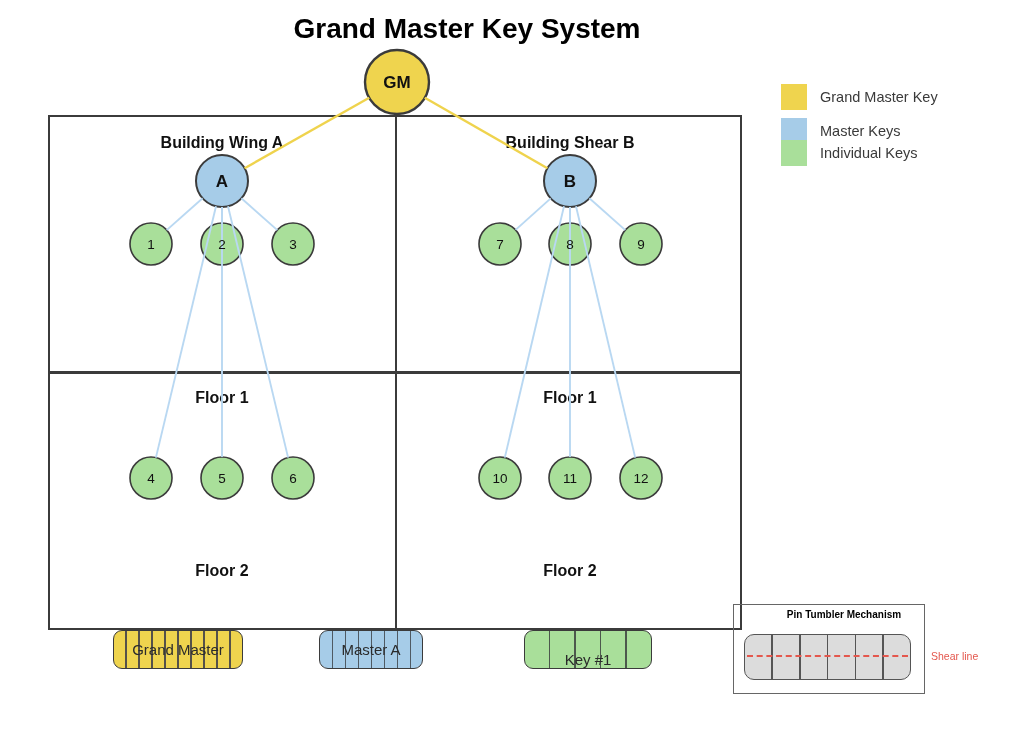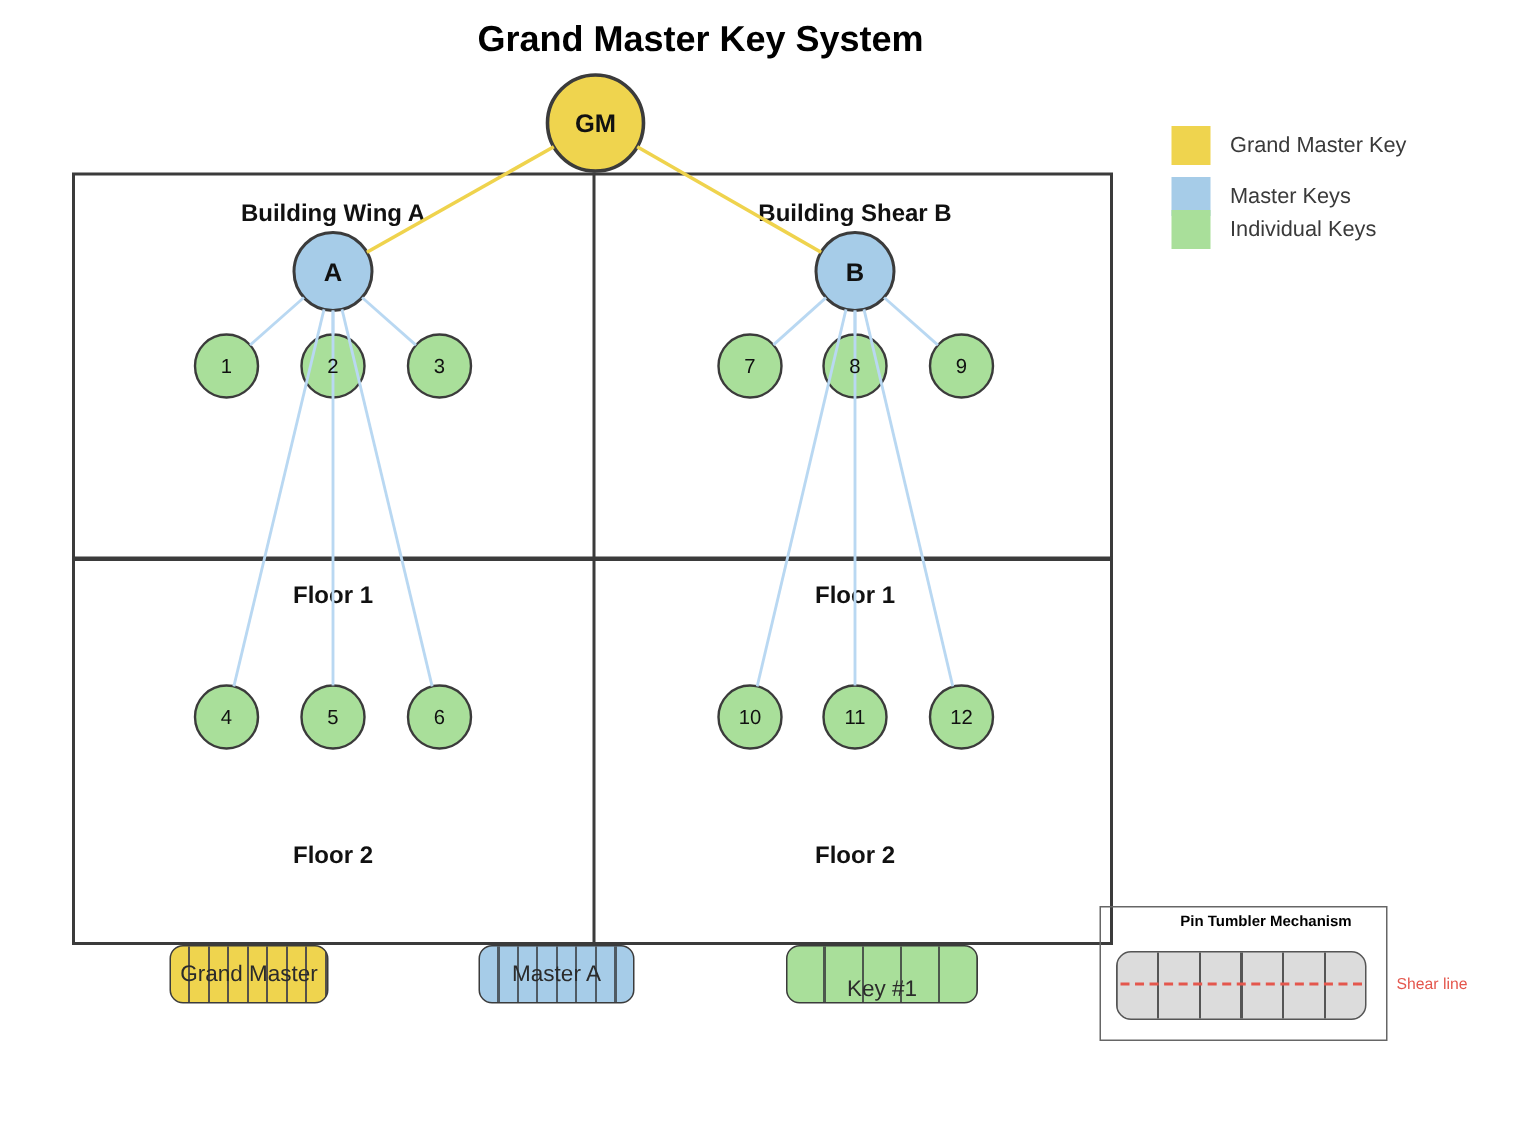--- a/index.html
+++ b/index.html
@@ -3,21 +3,21 @@
 <meta charset="utf-8">
 <style>
   html,body{margin:0;padding:0;background:#fff;}
   .stage{
     position:relative;width:1024px;height:747px;background:#ffffff;
     font-family:"Liberation Sans",sans-serif;overflow:hidden;
   }
   .abs{position:absolute;}
   .page-title{
     left:67px;top:13px;width:800px;text-align:center;
-    font-size:24px;font-weight:bold;color:#000;
+    font-size:28px;font-weight:bold;color:#000;
   }
   
   .grid-box{left:48px;top:115px;width:694px;height:515px;
     border:2.2px solid #3b3b3b;box-sizing:border-box;}
   .v-div{left:394.5px;top:115px;width:2.5px;height:515px;background:#3b3b3b;}
   .h-div{left:48px;top:371px;width:694px;height:2.5px;background:#3b3b3b;}
   .section-label{width:200px;text-align:center;font-size:16px;font-weight:bold;color:#111;}
   
   .legend-item{display:flex;align-items:center;gap:13px;left:781px;}
   .legend-swatch{width:26px;height:26px;flex:0 0 auto;}
@@ -131,21 +131,21 @@
       <text class="node-label" x="293" y="478" dy="0.36em" font-size="13.5">6</text>
       <text class="node-label" x="500" y="244" dy="0.36em" font-size="13.5">7</text>
       <text class="node-label" x="570" y="244" dy="0.36em" font-size="13.5">8</text>
       <text class="node-label" x="641" y="244" dy="0.36em" font-size="13.5">9</text>
       <text class="node-label" x="500" y="478" dy="0.36em" font-size="13.5">10</text>
       <text class="node-label" x="570" y="478" dy="0.36em" font-size="13.5">11</text>
       <text class="node-label" x="641" y="478" dy="0.36em" font-size="13.5">12</text>
     </g>
   </svg>
 
-  <div class="abs key-shape key-gm-bg" style="left:113px;top:630px;width:106px;">
+  <div class="abs key-shape key-gm-bg" style="left:113px;top:630px;width:130px;">
     <span>Grand Master</span>
   </div>
   <div class="abs key-shape key-a-bg" style="left:319px;top:630px;width:104px;">
     <span>Master A</span>
   </div>
   <div class="abs key-shape key-1-bg" style="left:524px;top:630px;width:128px;align-items:flex-end;">
     <span>Key #1</span>
   </div>
 
   <div class="abs pin-box"></div>

